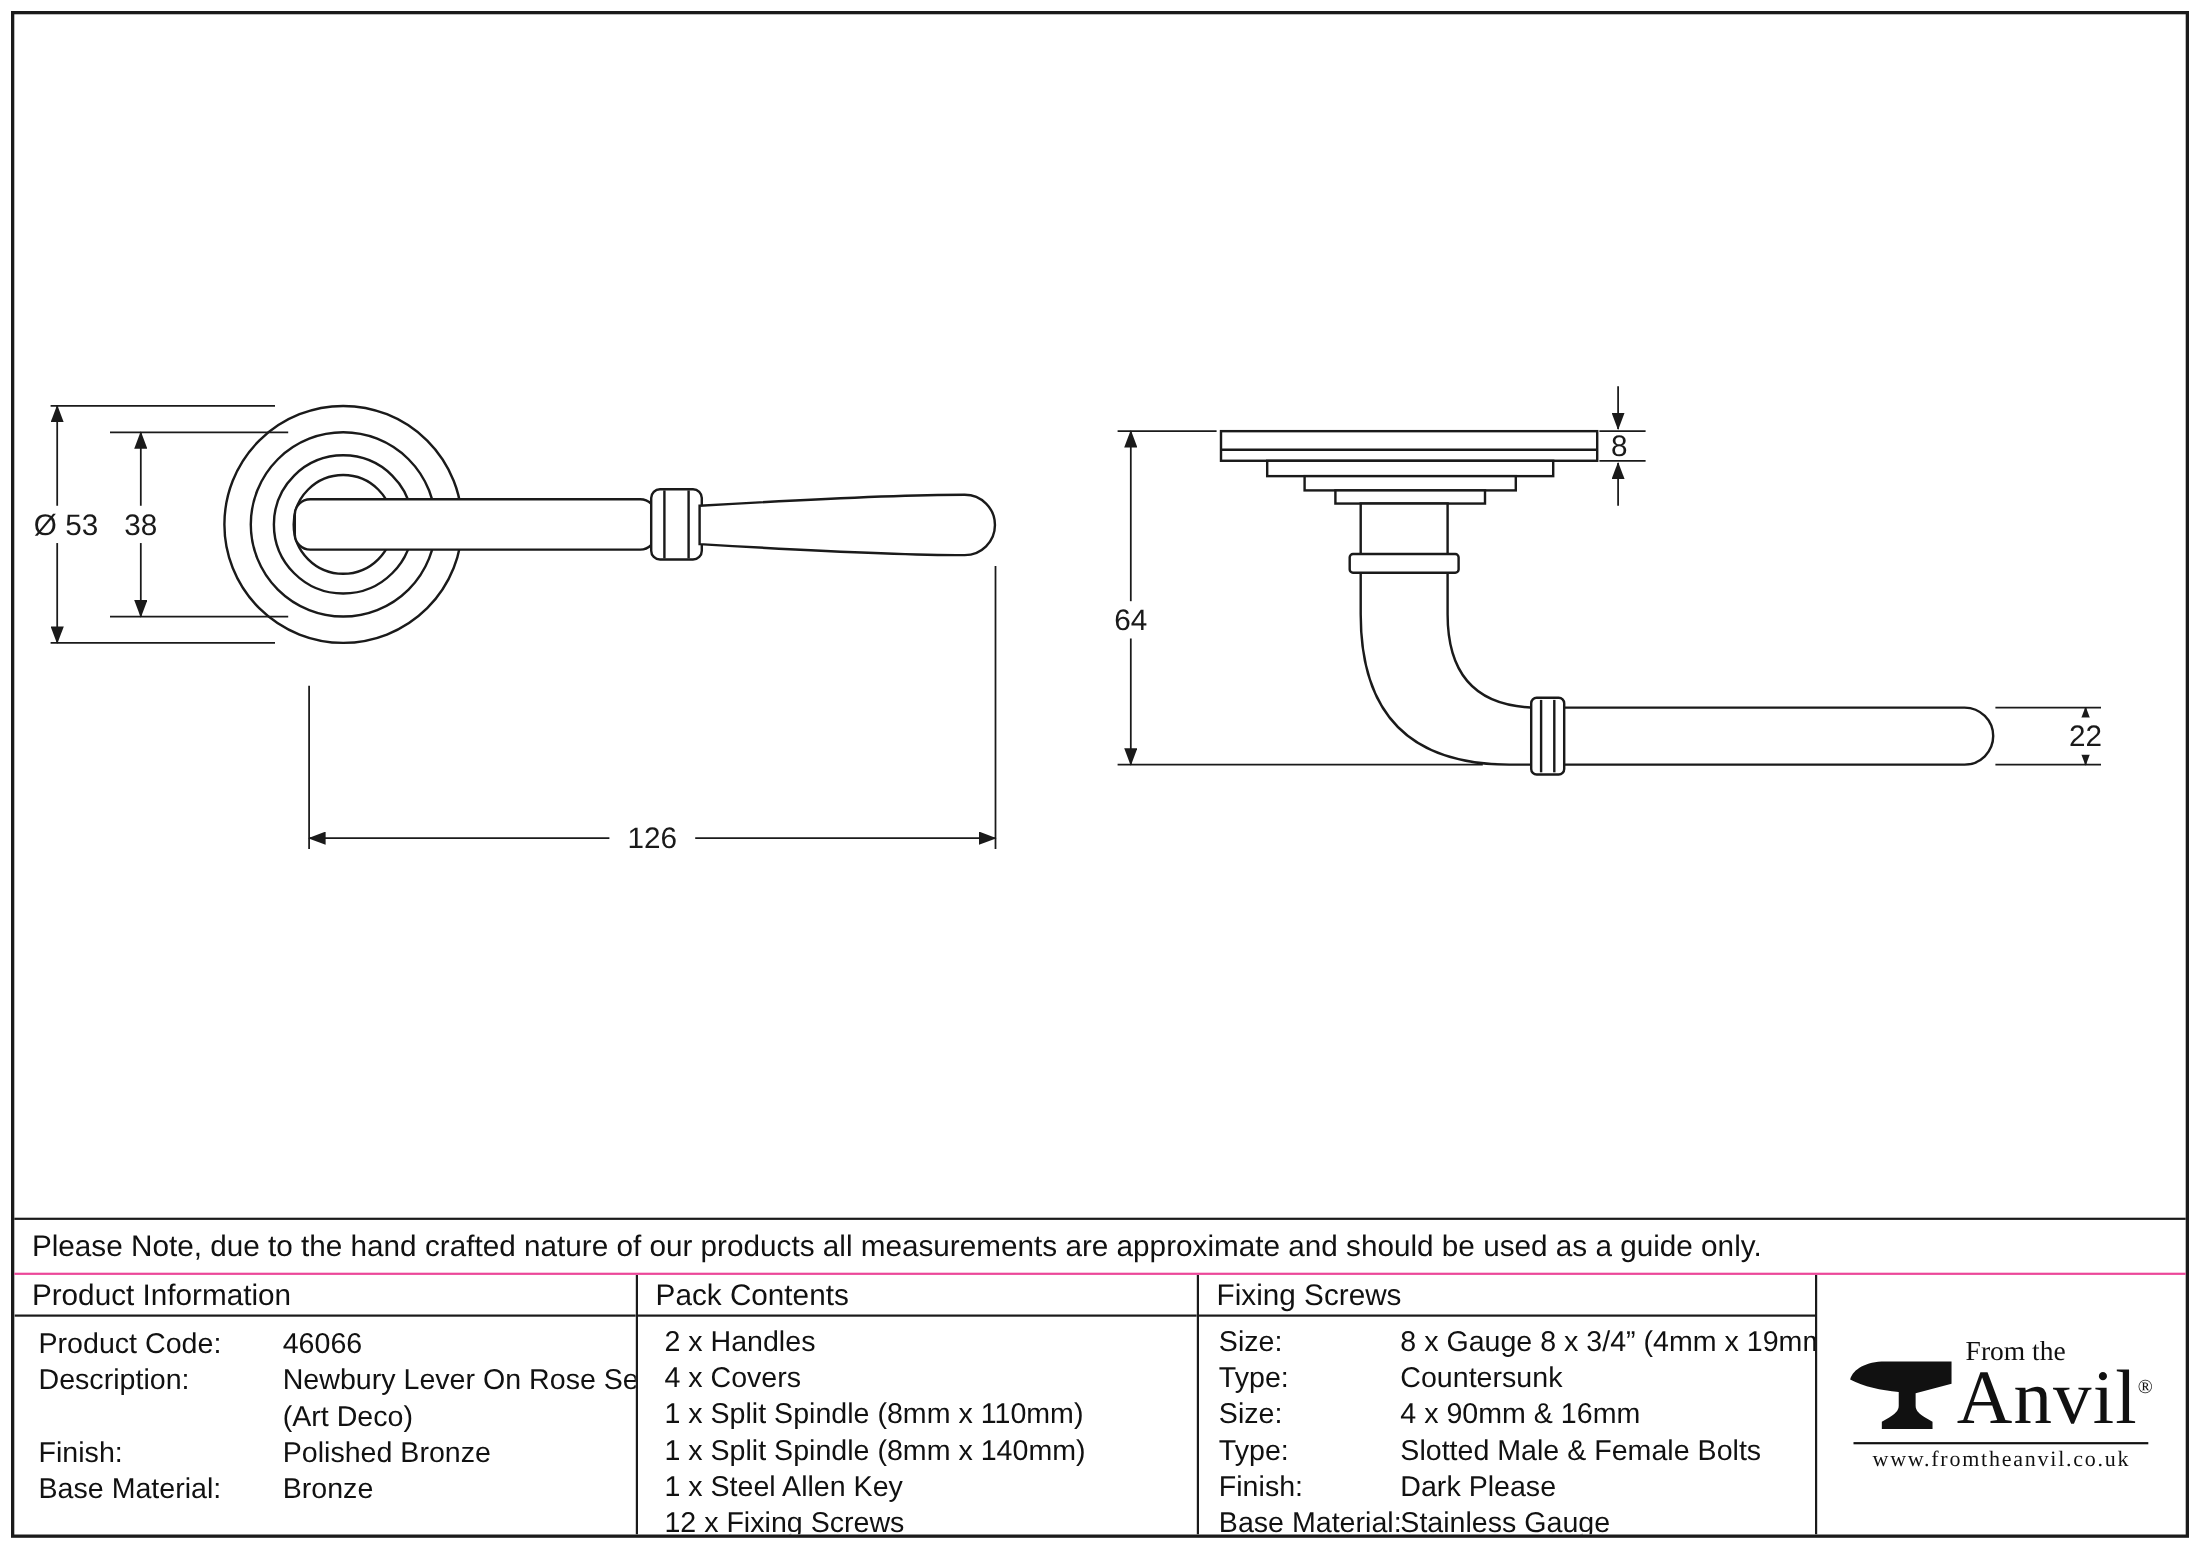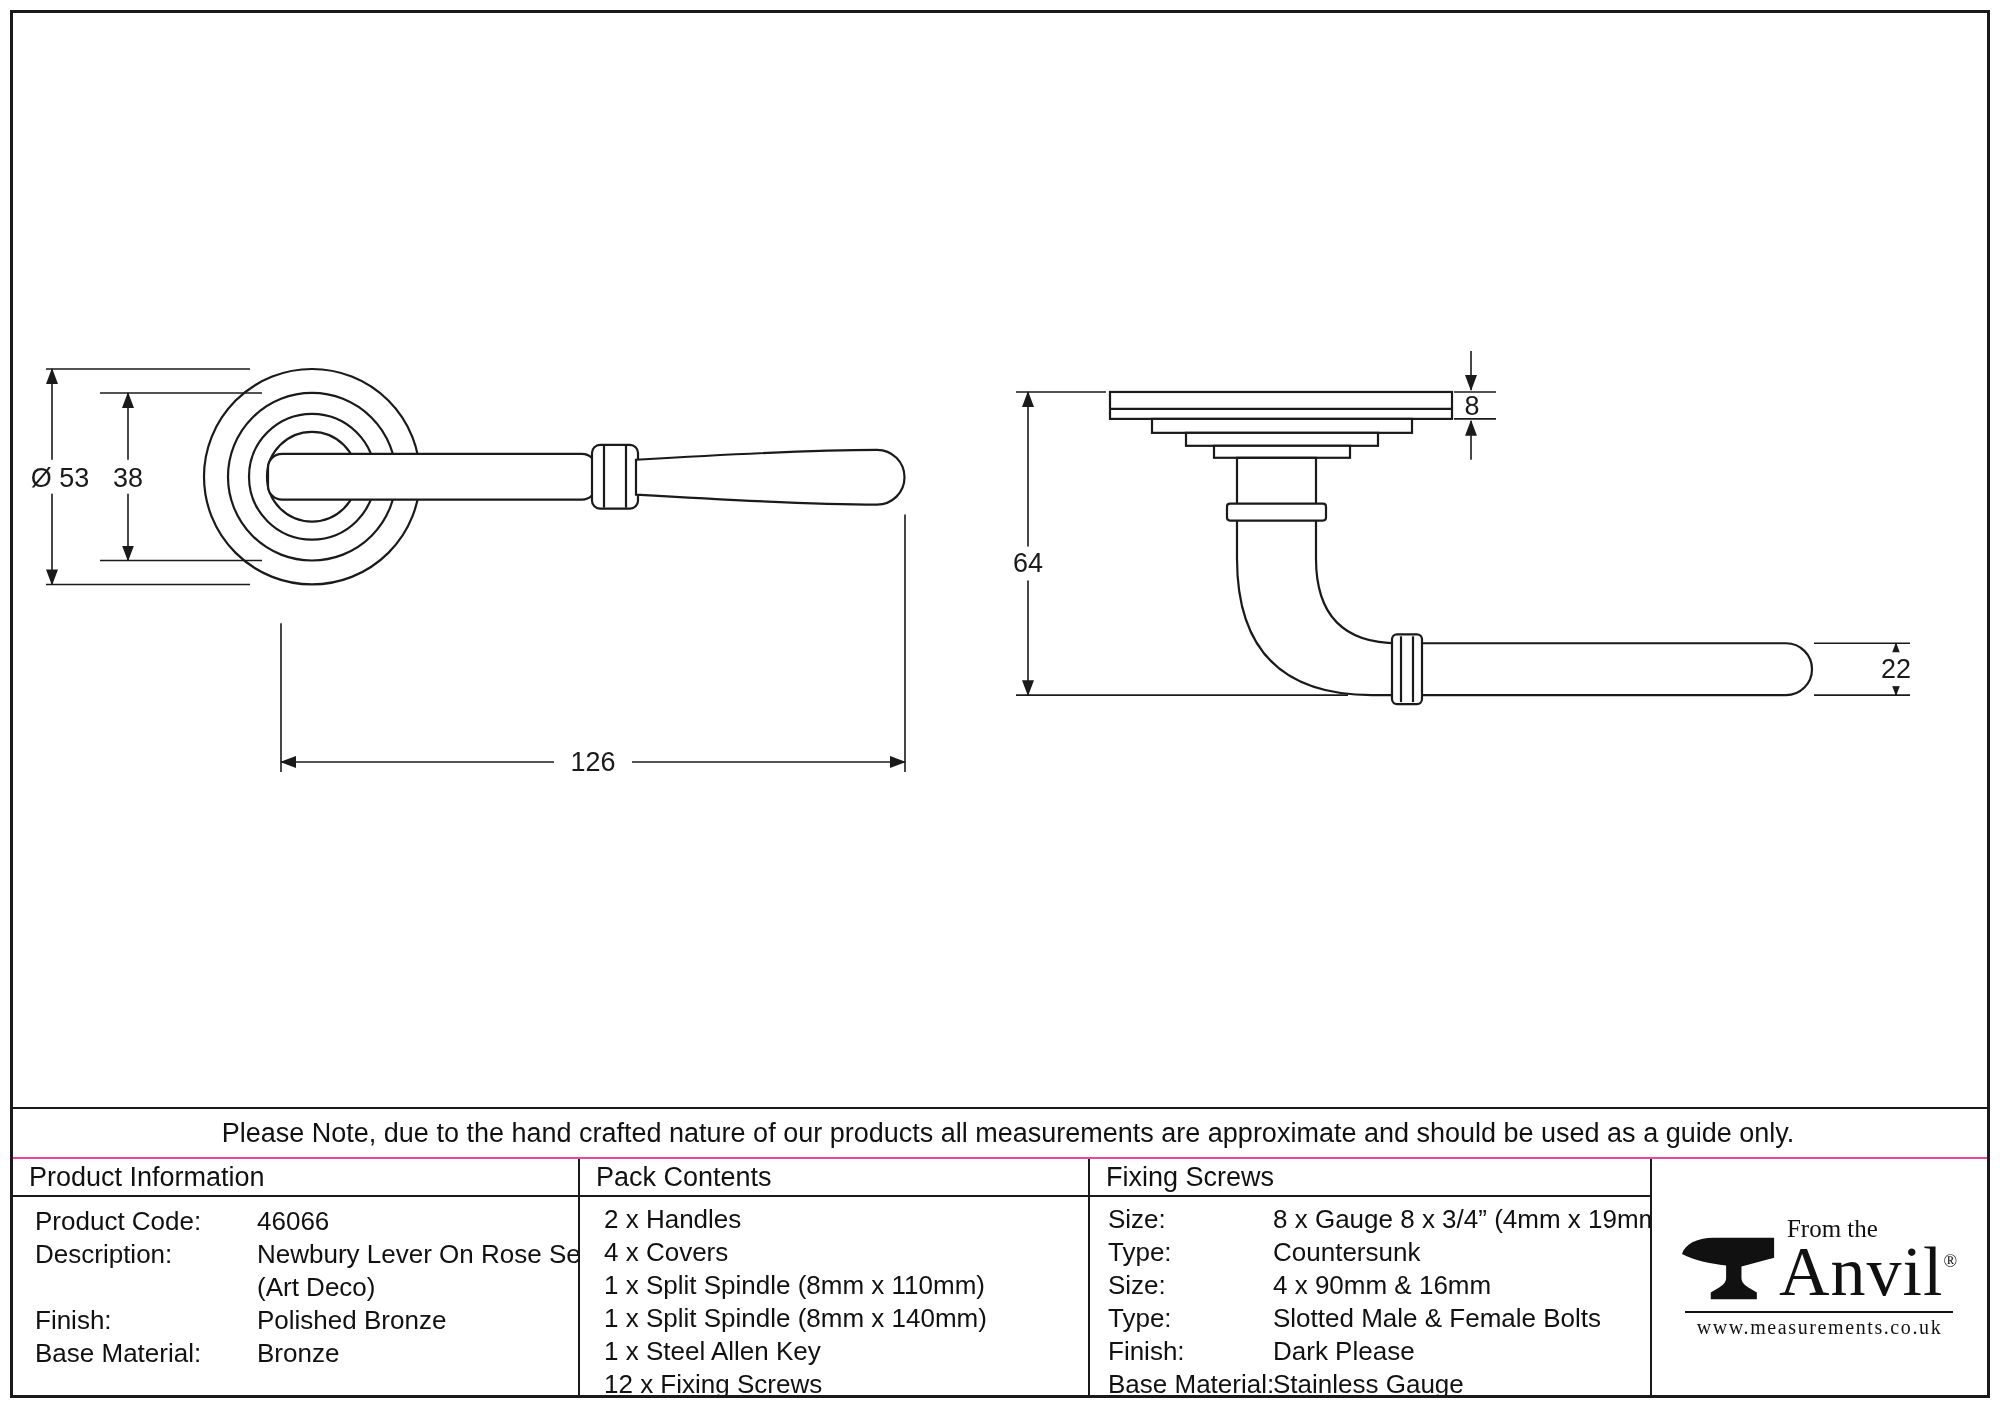--- a/index.html
+++ b/index.html
@@ -1,20 +1,20 @@
 <!DOCTYPE html>
 <html><head>
 <meta charset="utf-8">
 <style>
   html,body { margin:0; padding:0; background:#fff; }
   body { width:2000px; height:1408px; position:relative; font-family:"Liberation Sans", sans-serif; color:#111; }
   .sheet { position:absolute; inset:10px; border:3px solid #1a1a1a; display:flex; flex-direction:column; background:#fff; }
   .drawing-area { flex:1; position:relative; overflow:hidden; }
   .drawing-area svg { position:absolute; inset:0; width:100%; height:100%; }
-  .note-row { height:48px; border-top:2px solid #1a1a1a; display:flex; align-items:center; padding-left:16px; font-size:27px;justify-content:center; }
+  .note-row { height:48px; border-top:2px solid #1a1a1a; display:flex; align-items:center; padding-left:16px; font-size:27px; }
   .info-table { height:236px; border-top:2px solid #ec4899; display:grid; grid-template-columns:567px 510px 562px 1fr; overflow:hidden; }
   .col { overflow:hidden; }
   .col.bordered { border-right:2px solid #1a1a1a; }
   .col-header { height:36px; border-bottom:2px solid #1a1a1a; display:flex; align-items:center; padding-left:16px; font-size:27px; }
   .col-body { padding-top:8px; }
   .pi-row, .fs-row { display:flex; line-height:33px; font-size:26px; white-space:nowrap; }
   .pi-row { padding-left:22px; }
   .fs-row { padding-left:18px; }
   .pi-label { width:222px; flex:0 0 auto; }
   .fs-label { width:165px; flex:0 0 auto; }
@@ -205,18 +205,18 @@
         <div class="logo-top">
           <svg width="96" height="77" viewBox="0 0 100 80">
             <path d="M 97 10 L 34 10 C 16 10 4 17 1 27 C 14 34 30 37 47 39 L 47 52 C 47 57 43 60 38 63 L 31 67 L 31 74 L 79 74 L 79 67 L 72 63 C 67 60 63 57 63 52 L 63 40 L 97 31 Z" fill="#111"></path>
           </svg>
           <div class="logo-texts">
             <span class="from-the">From the</span>
             <span class="anvil-word"><span>Anvil</span><span class="reg-mark">®</span></span>
           </div>
         </div>
         <div class="logo-rule"></div>
-        <div class="logo-url">www.measurements.co.uk</div>
+        <div class="logo-url">www.fromtheanvil.co.uk</div>
       </div>
     </div>
 
   </div>
 </div>
 
 </body></html>

